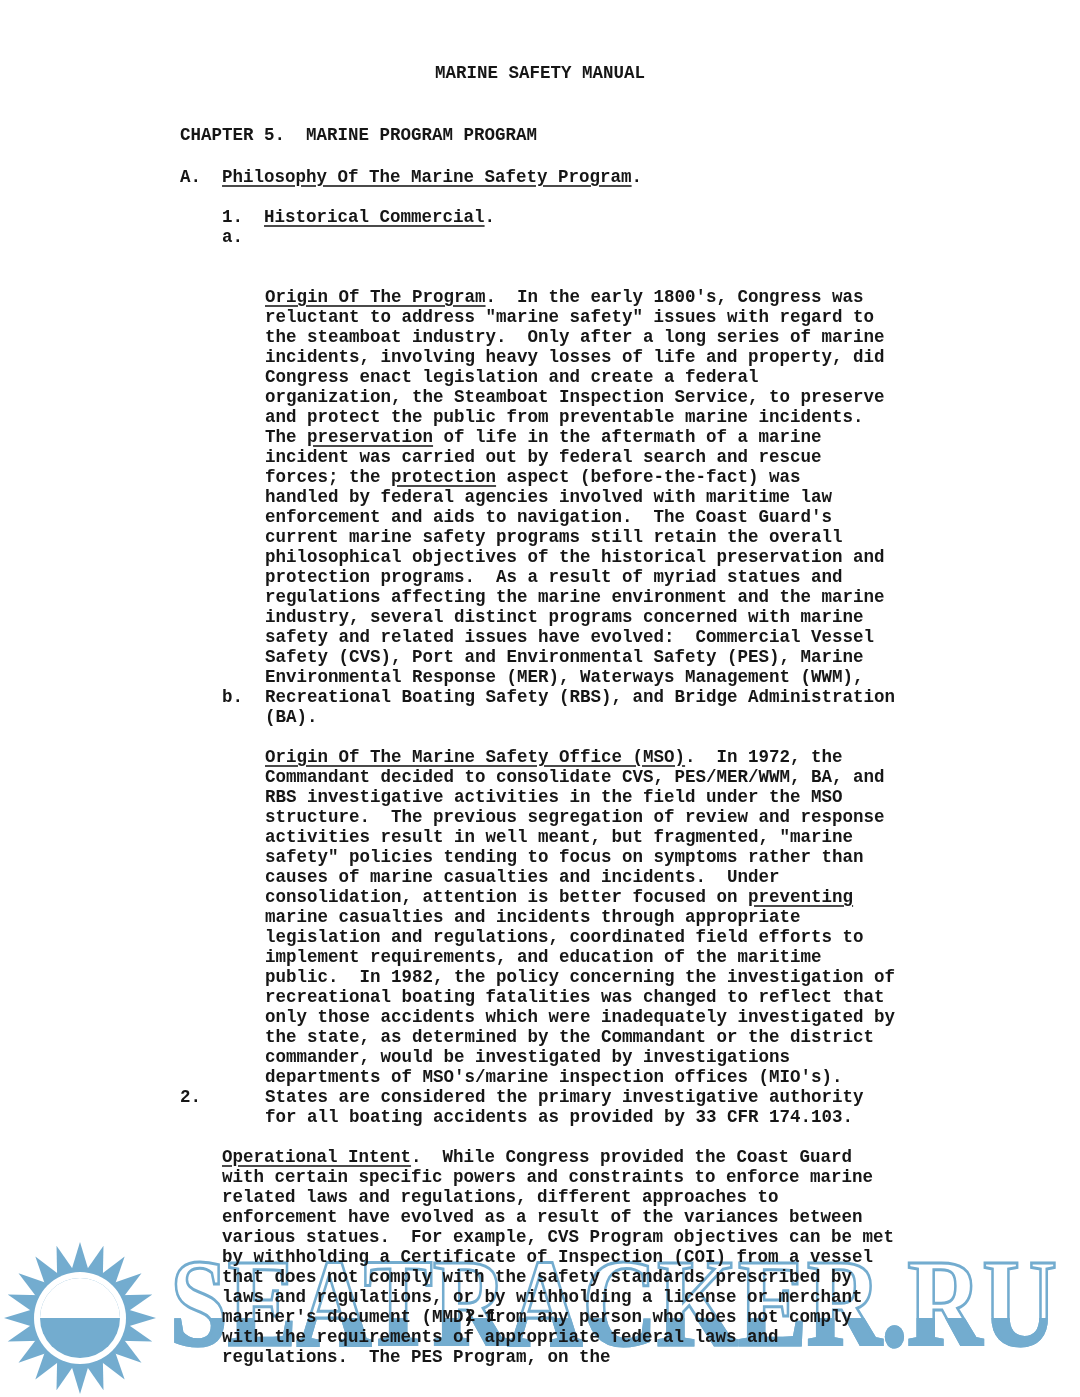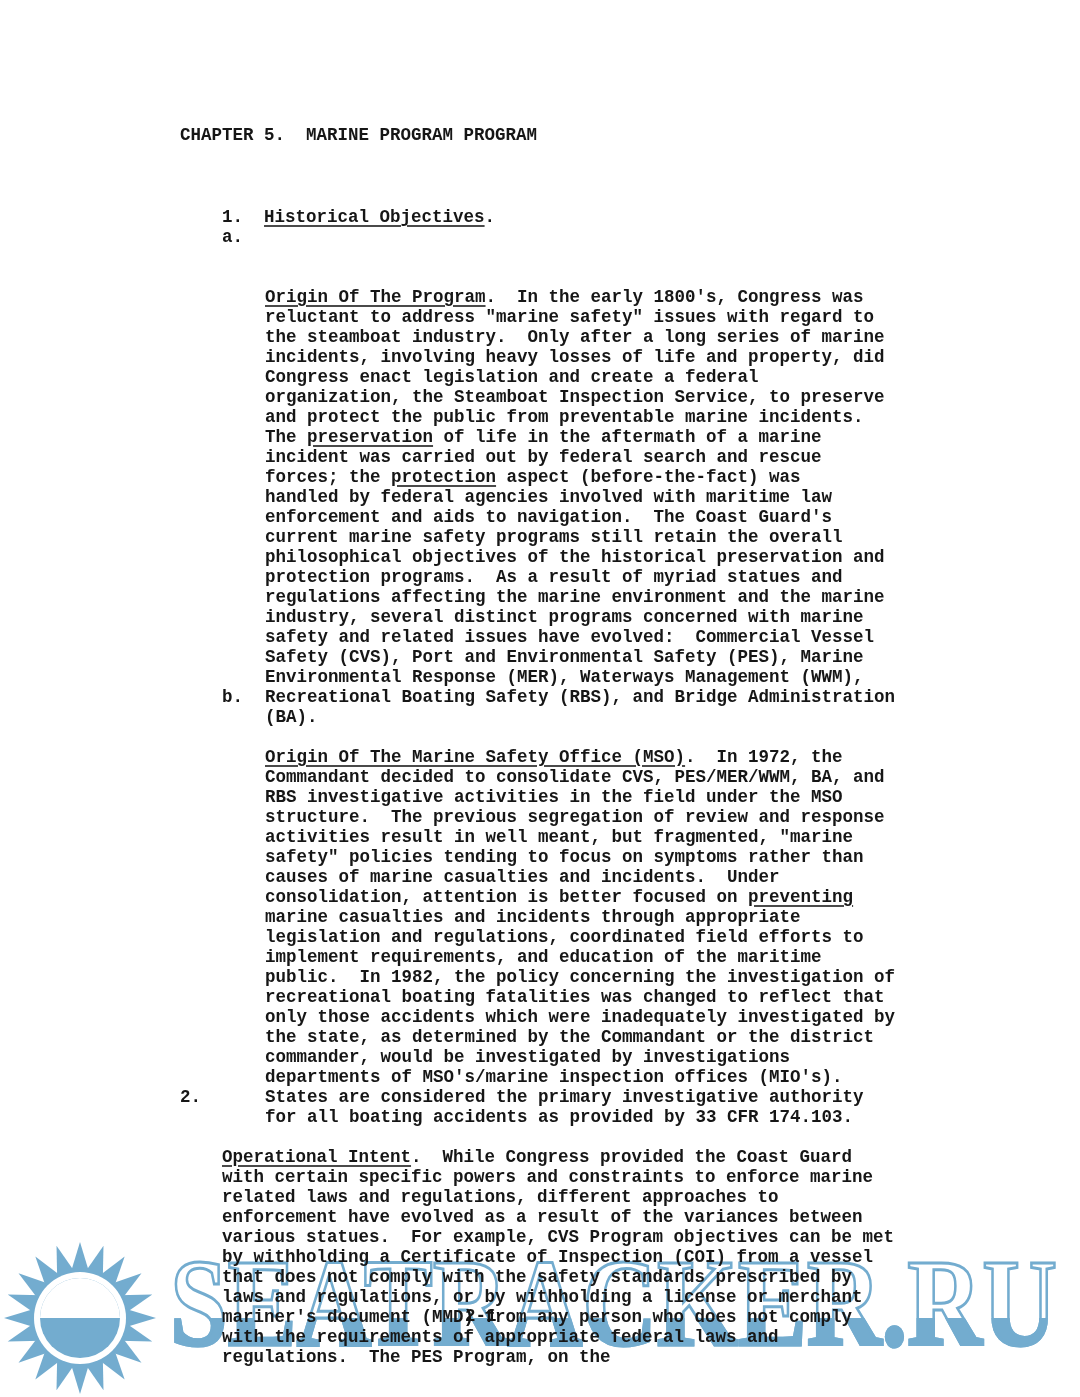--- a/index.html
+++ b/index.html
@@ -60,28 +60,32 @@
       <circle r="46" fill="#ffffff"></circle>
       <circle r="40" fill="#73accf"></circle>
       <path d="M -40 0 A 40 40 0 0 1 40 0 Z" fill="#ffffff"></path>
     </g>
   </svg>
   <div class="wm-text">SEATRACKER.RU</div>
 </div>
 
 <div class="content">
 
+  <div class="doc abs title-line" style="top:63px;">MARINE SAFETY MANUAL</div>
 
   <div class="doc abs" style="left:138px; top:105px;">
     <span>CHAPTER 5.</span><span class="gap2"></span><span>MARINE PROGRAM PROGRAM</span>
   </div>
 
+  <div class="doc abs" style="left:138px; top:147px;">
+    <span>A.</span><span class="gap2"></span><span class="u">Philosophy Of The Marine Safety Program</span><span>.</span>
+  </div>
 
   <div class="doc abs" style="left:180px; top:187px;">
-    <span>1.</span><span class="gap2"></span><span class="u">Historical Objectives</span><span>.</span>
+    <span>1.</span><span class="gap2"></span><span class="u">Historical Commercial</span><span>.</span>
   </div>
 
   <div class="doc abs" style="left:265px; top:227px;">
     <span class="plabel">a.</span>
     <div><div class="tline"><span class="u">Origin Of The Program</span><span>.  In the early 1800's, Congress was</span></div><div class="tline"><span>reluctant to address "marine safety" issues with regard to</span></div><div class="tline"><span>the steamboat industry.  Only after a long series of marine</span></div><div class="tline"><span>incidents, involving heavy losses of life and property, did</span></div><div class="tline"><span>Congress enact legislation and create a federal</span></div><div class="tline"><span>organization, the Steamboat Inspection Service, to preserve</span></div><div class="tline"><span>and protect the public from preventable marine incidents.</span></div><div class="tline"><span>The </span><span class="u">preservation</span><span> of life in the aftermath of a marine</span></div><div class="tline"><span>incident was carried out by federal search and rescue</span></div><div class="tline"><span>forces; the </span><span class="u">protection</span><span> aspect (before-the-fact) was</span></div><div class="tline"><span>handled by federal agencies involved with maritime law</span></div><div class="tline"><span>enforcement and aids to navigation.  The Coast Guard's</span></div><div class="tline"><span>current marine safety programs still retain the overall</span></div><div class="tline"><span>philosophical objectives of the historical preservation and</span></div><div class="tline"><span>protection programs.  As a result of myriad statues and</span></div><div class="tline"><span>regulations affecting the marine environment and the marine</span></div><div class="tline"><span>industry, several distinct programs concerned with marine</span></div><div class="tline"><span>safety and related issues have evolved:  Commercial Vessel</span></div><div class="tline"><span>Safety (CVS), Port and Environmental Safety (PES), Marine</span></div><div class="tline"><span>Environmental Response (MER), Waterways Management (WWM),</span></div><div class="tline"><span>Recreational Boating Safety (RBS), and Bridge Administration</span></div><div class="tline"><span>(BA).</span></div></div>
   </div>
 
   <div class="doc abs" style="left:265px; top:687px;">
     <span class="plabel">b.</span>
     <div><div class="tline"><span class="u">Origin Of The Marine Safety Office (MSO)</span><span>.  In 1972, the</span></div><div class="tline"><span>Commandant decided to consolidate CVS, PES/MER/WWM, BA, and</span></div><div class="tline"><span>RBS investigative activities in the field under the MSO</span></div><div class="tline"><span>structure.  The previous segregation of review and response</span></div><div class="tline"><span>activities result in well meant, but fragmented, "marine</span></div><div class="tline"><span>safety" policies tending to focus on symptoms rather than</span></div><div class="tline"><span>causes of marine casualties and incidents.  Under</span></div><div class="tline"><span>consolidation, attention is better focused on </span><span class="u">preventing</span></div><div class="tline"><span>marine casualties and incidents through appropriate</span></div><div class="tline"><span>legislation and regulations, coordinated field efforts to</span></div><div class="tline"><span>implement requirements, and education of the maritime</span></div><div class="tline"><span>public.  In 1982, the policy concerning the investigation of</span></div><div class="tline"><span>recreational boating fatalities was changed to reflect that</span></div><div class="tline"><span>only those accidents which were inadequately investigated by</span></div><div class="tline"><span>the state, as determined by the Commandant or the district</span></div><div class="tline"><span>commander, would be investigated by investigations</span></div><div class="tline"><span>departments of MSO's/marine inspection offices (MIO's).</span></div><div class="tline"><span>States are considered the primary investigative authority</span></div><div class="tline"><span>for all boating accidents as provided by 33 CFR 174.103.</span></div></div>

